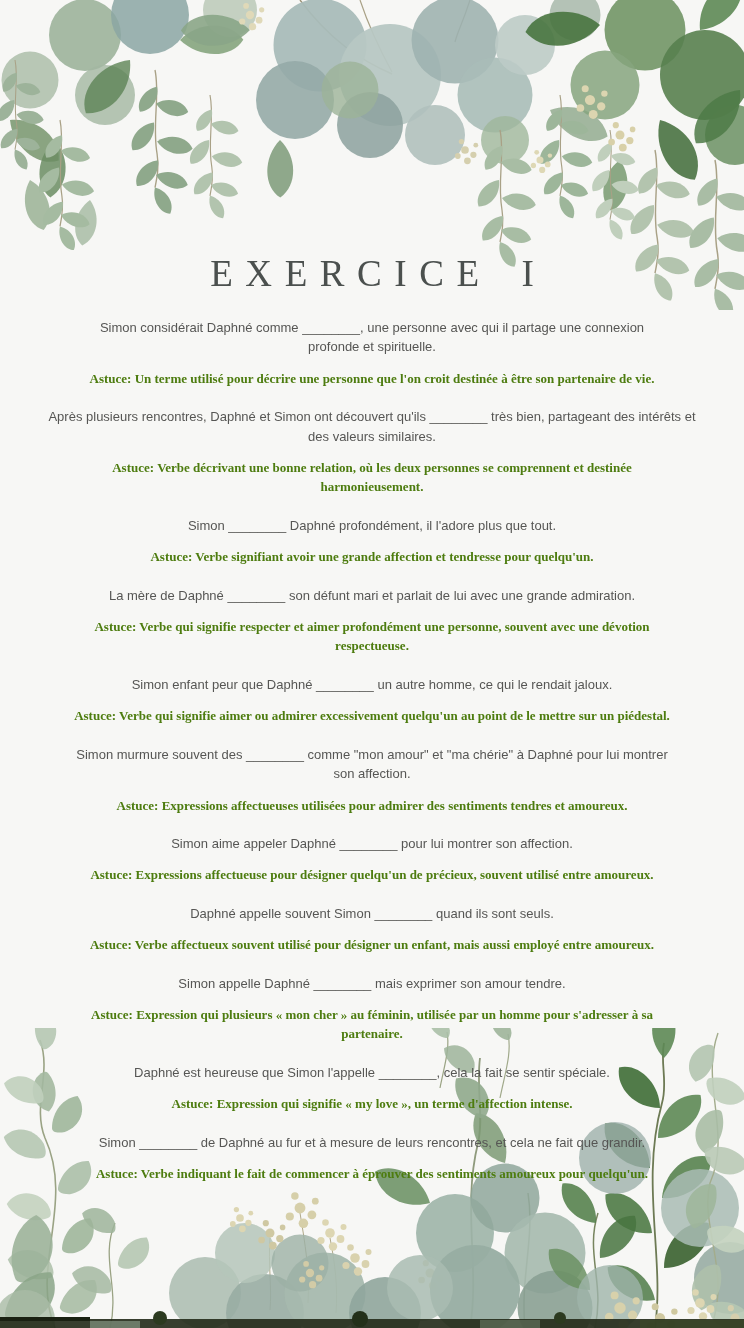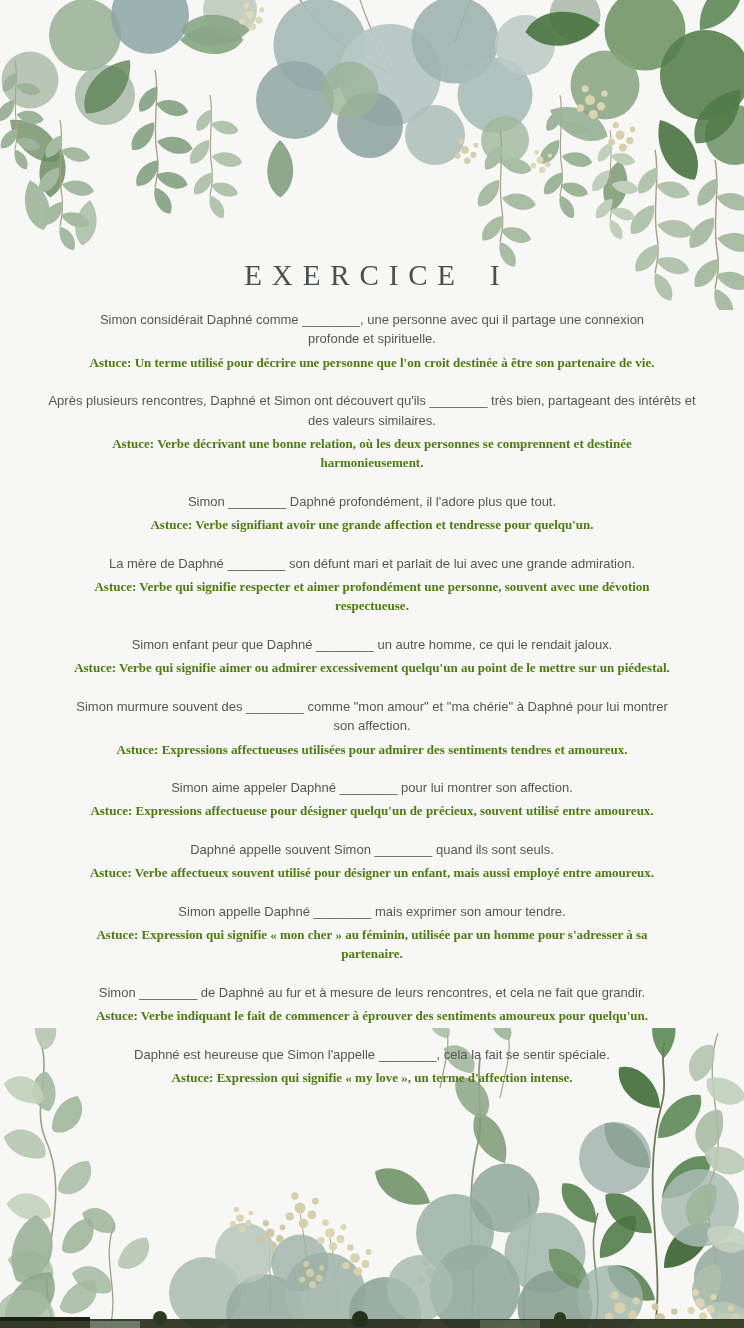--- a/index.html
+++ b/index.html
@@ -4,32 +4,32 @@
 <style>
   html,body { margin:0; padding:0; background:#dedede; }
   .page {
     position:relative; width:744px; height:1328px; margin:0 auto;
     background:#f7f7f5; overflow:hidden;
     font-family:"Liberation Sans", sans-serif;
   }
   .top-border { position:absolute; top:0; left:0; pointer-events:none; }
   .bottom-border { position:absolute; bottom:0; left:0; pointer-events:none; }
   .title {
-    position:absolute; top:259px; left:0; width:100%; margin:0;
+    position:absolute; top:252px; left:0; width:100%; margin:0;
     text-align:center;
     font-family:"Liberation Serif", serif; font-weight:400;
-    font-size:29px; letter-spacing:0.34em; text-indent:0.34em; word-spacing:8px;
+    font-size:37px; letter-spacing:0.34em; text-indent:0.34em; word-spacing:8px;
     color:#4b504e; z-index:2;
   }
   .content {
     position:absolute; top:306px; left:22px; width:700px; z-index:2;
   }
   .ex { margin:0 0 19px 0; }
   .sentence, .astuce {
-    margin:4px; text-align:center; font-size:13px; line-height:19.4px;
+    margin:12px; text-align:center; font-size:13px; line-height:19.4px;
     white-space:pre-line;
   }
   .sentence { color:#565654; font-weight:400; }
   .astuce   { color:#4d7c0f; font-weight:700;font-family:Liberation Serif, serif; }
   .stem { fill:none; }
 </style>
 </head>
 <body>
 
 <div class="page">
@@ -150,30 +150,30 @@
     <section class="ex">
       <p class="sentence">Simon aime appeler Daphné ________ pour lui montrer son affection.</p>
       <p class="astuce">Astuce: Expressions affectueuse pour désigner quelqu'un de précieux, souvent utilisé entre amoureux.</p>
     </section>
     <section class="ex">
       <p class="sentence">Daphné appelle souvent Simon ________ quand ils sont seuls.</p>
       <p class="astuce">Astuce: Verbe affectueux souvent utilisé pour désigner un enfant, mais aussi employé entre amoureux.</p>
     </section>
     <section class="ex">
       <p class="sentence">Simon appelle Daphné ________ mais exprimer son amour tendre.</p>
-      <p class="astuce">Astuce: Expression qui signifie « mon cher » au féminin, utilisée par un homme pour s'adresser à sa
+      <p class="astuce">Astuce: Expression qui plusieurs « mon cher » au féminin, utilisée par un homme pour s'adresser à sa
 partenaire.</p>
+    </section>
+    <section class="ex">
+      <p class="sentence">Daphné est heureuse que Simon l'appelle ________, cela la fait se sentir spéciale.</p>
+      <p class="astuce">Astuce: Expression qui signifie « my love », un terme d'affection intense.</p>
     </section>
     <section class="ex">
       <p class="sentence">Simon ________ de Daphné au fur et à mesure de leurs rencontres, et cela ne fait que grandir.</p>
       <p class="astuce">Astuce: Verbe indiquant le fait de commencer à éprouver des sentiments amoureux pour quelqu'un.</p>
-    </section>
-    <section class="ex">
-      <p class="sentence">Daphné est heureuse que Simon l'appelle ________, cela la fait se sentir spéciale.</p>
-      <p class="astuce">Astuce: Expression qui signifie « my love », un terme d'affection intense.</p>
     </section>
   </main>
 
   <svg class="bottom-border" width="744" height="300" viewBox="0 0 744 300" aria-hidden="true">
 
     <path class="stem" d="M55 300 C30 240 75 175 45 110 C32 78 52 45 40 12" stroke="#9aa384" stroke-width="1.6" fill="none"></path>
     <use href="#lf2" transform="translate(42 20) rotate(-40) scale(0.7)" fill="#b5c6b2" opacity="0.9"></use>
     <use href="#lf2" transform="translate(48 45) rotate(140) scale(0.75)" fill="#a3b8a0" opacity="0.9"></use>
     <use href="#lf2" transform="translate(40 75) rotate(-100) scale(0.8)" fill="#c0cfbc" opacity="0.9"></use>
     <use href="#lf2" transform="translate(52 100) rotate(0) scale(0.8)" fill="#9fb69b" opacity="0.9"></use>

